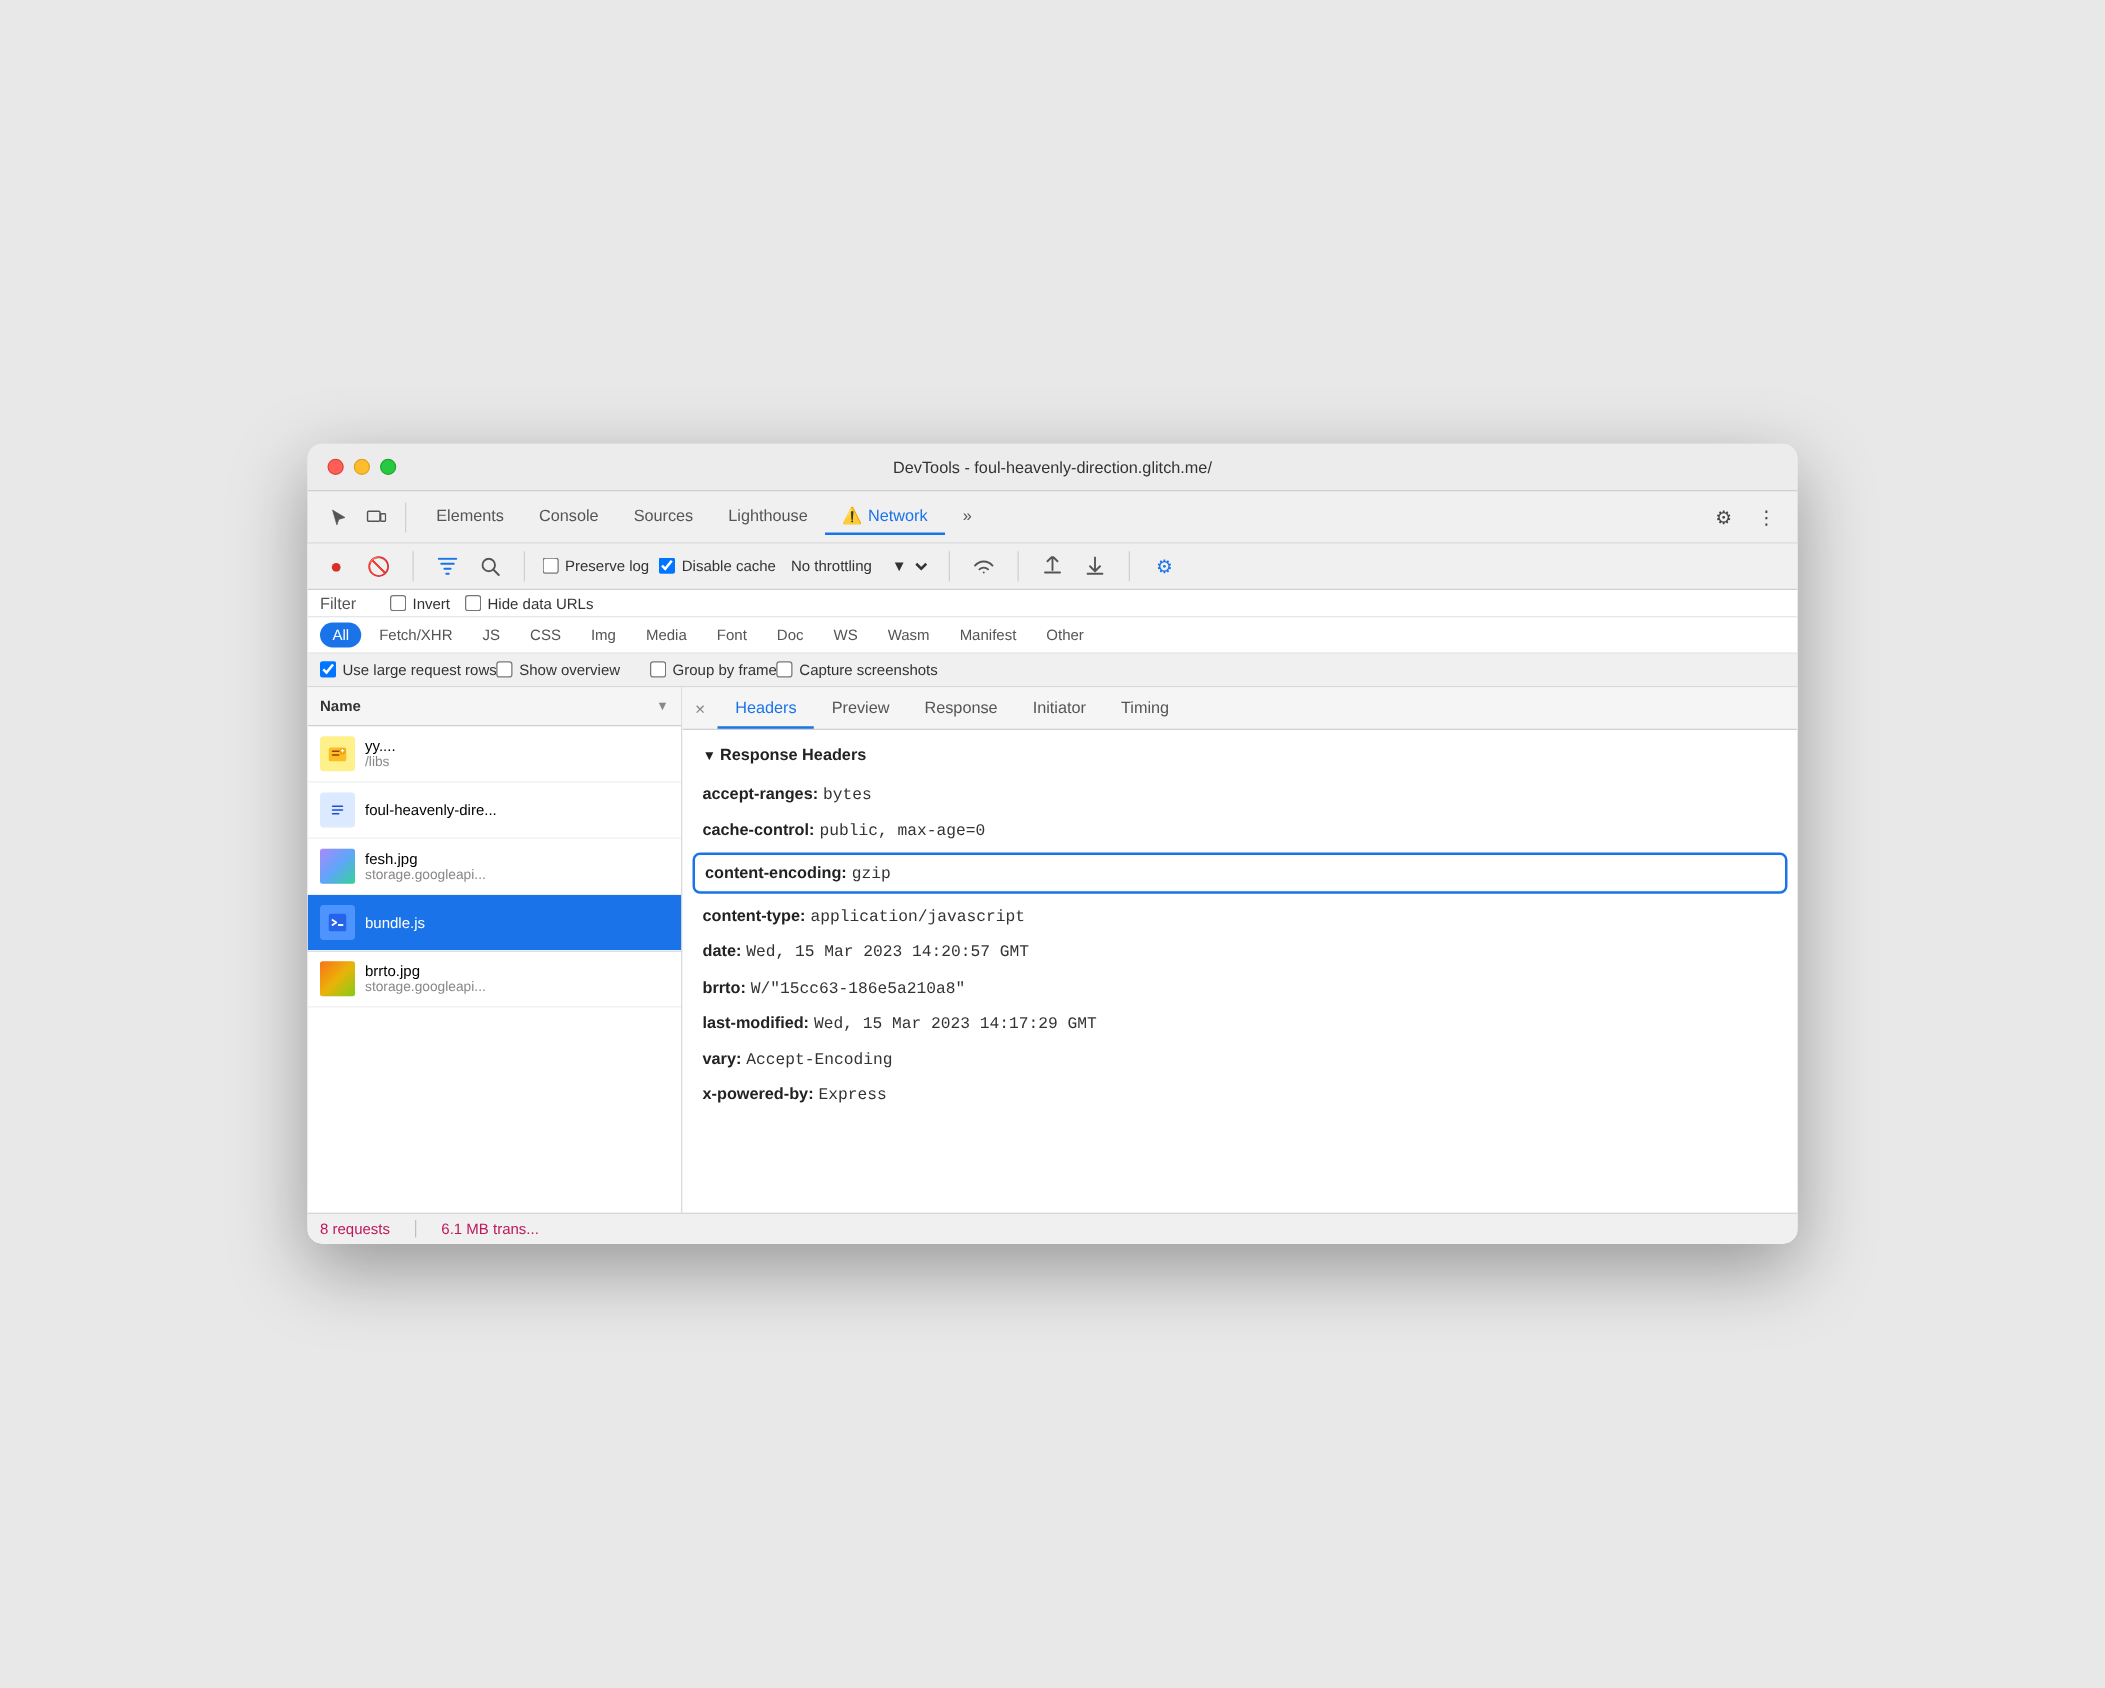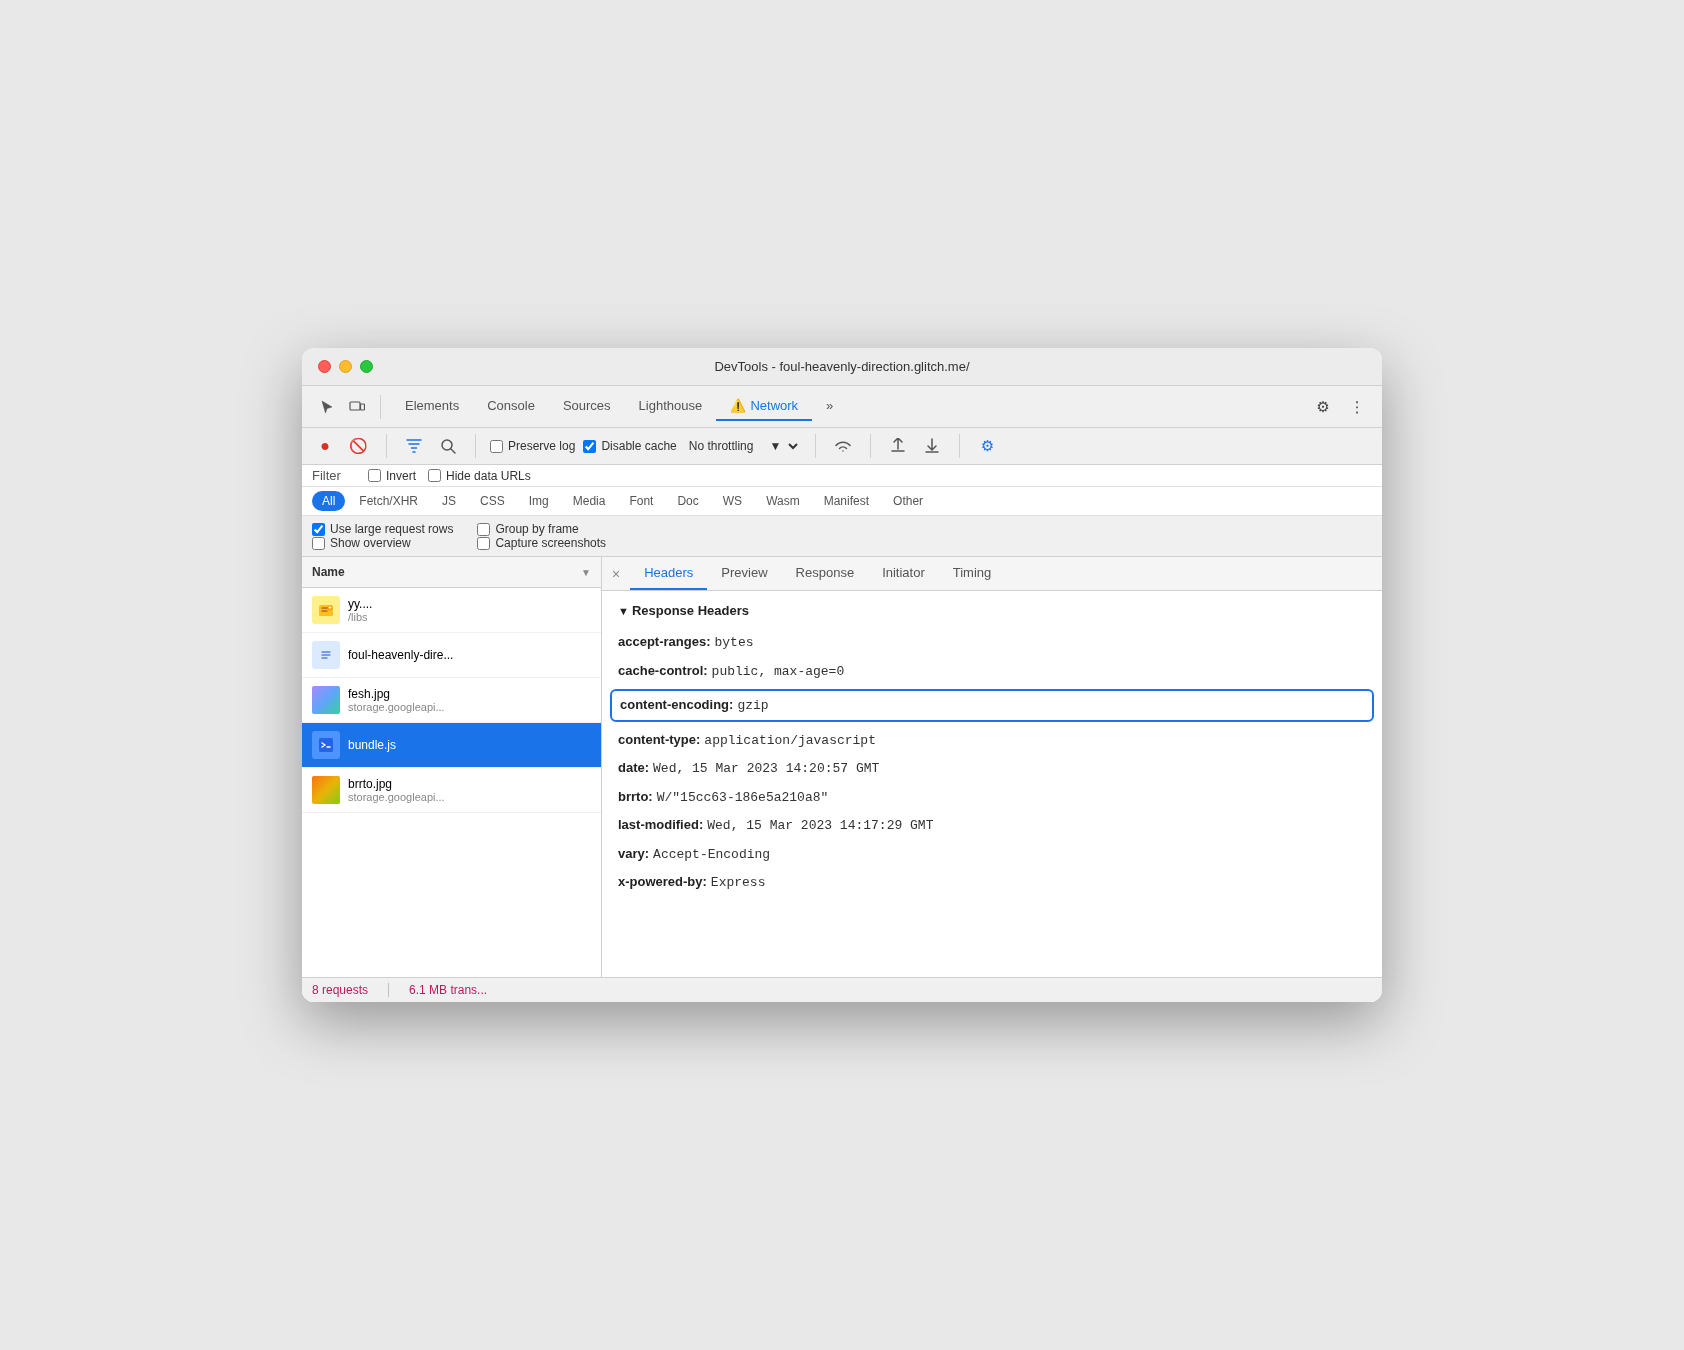--- a/index.html
+++ b/index.html
@@ -5,21 +5,21 @@
     * { box-sizing: border-box; margin: 0; padding: 0; }
     body {
       background: #e8e8e8;
       display: flex;
       justify-content: center;
       align-items: center;
       min-height: 100vh;
       font-family: -apple-system, BlinkMacSystemFont, 'Helvetica Neue', Arial, sans-serif;
     }
     .window {
-      width: 1080px;
+      width: 1192px;
       background: #f5f5f5;
       border-radius: 12px;
       box-shadow: 0 20px 60px rgba(0,0,0,0.35);
       overflow: hidden;
     }
     .titlebar {
       background: #ececec;
       border-bottom: 1px solid #d0d0d0;
       padding: 12px 16px;
       display: flex;
@@ -111,21 +111,20 @@
       border-radius: 3px;
       cursor: pointer;
       font-size: 15px;
       color: #444;
     }
     .icon-btn.red { color: #d93025; }
     .icon-btn.blue { color: #1a73e8; }
 
     .checkbox-label {
       display: flex;
-      align-items: center;
       gap: 5px;
       font-size: 12px;
       color: #333;
       cursor: pointer;
     }
     .checkbox-label input { width: 13px; height: 13px; }
 
     .throttle-select {
       font-size: 12px;
       border: none;
@@ -180,21 +179,21 @@
     .options-bar {
       background: #f0f0f0;
       border-bottom: 1px solid #d0d0d0;
       padding: 6px 10px;
       display: flex;
       align-items: center;
       gap: 24px;
     }
     .options-col {
       display: flex;
-      flex-direction: column;
+      flex-direction: row;
       gap: 0;
     }
 
     .main-content {
       display: flex;
       height: 420px;
     }
     .file-list {
       width: 300px;
       min-width: 300px;

